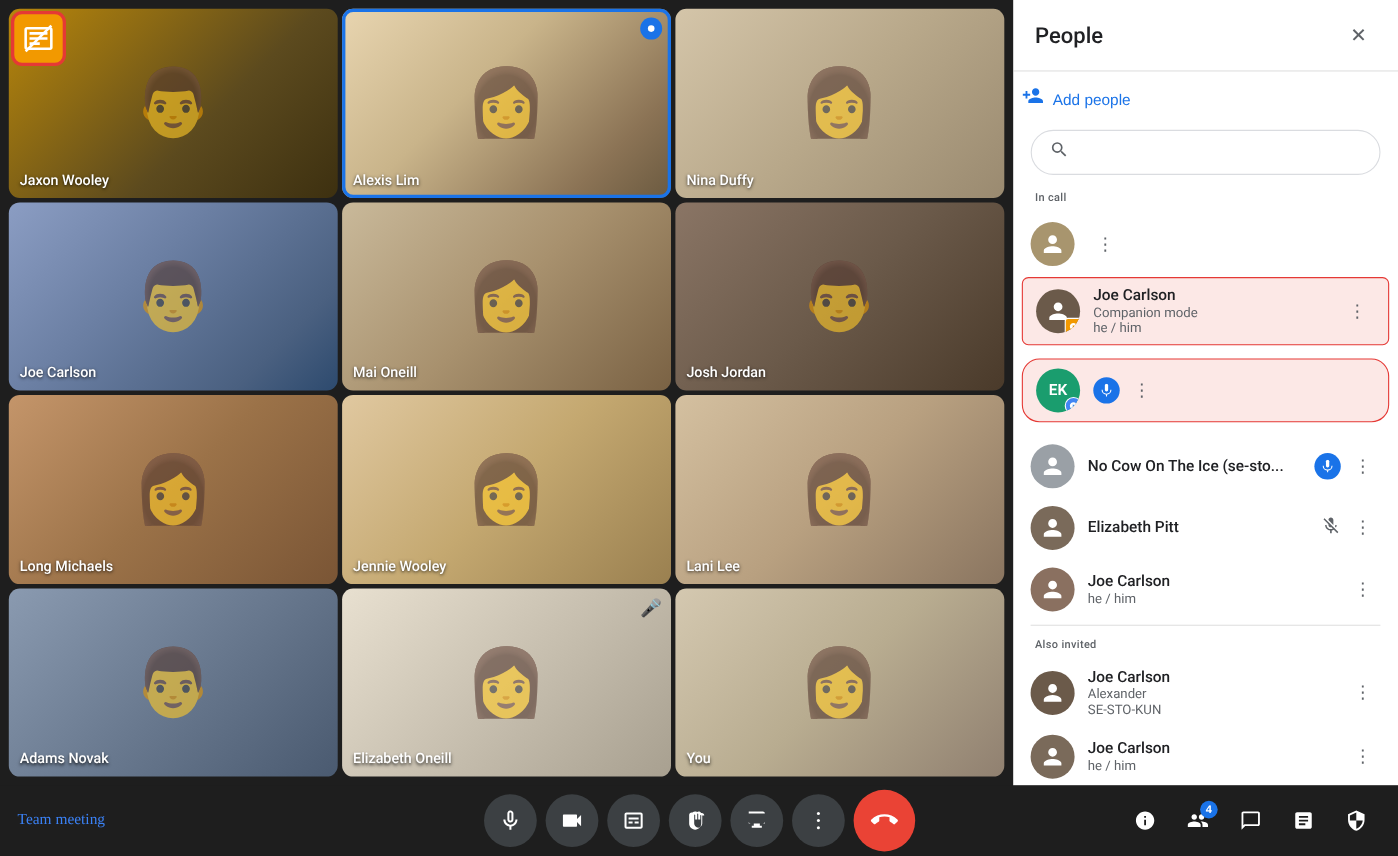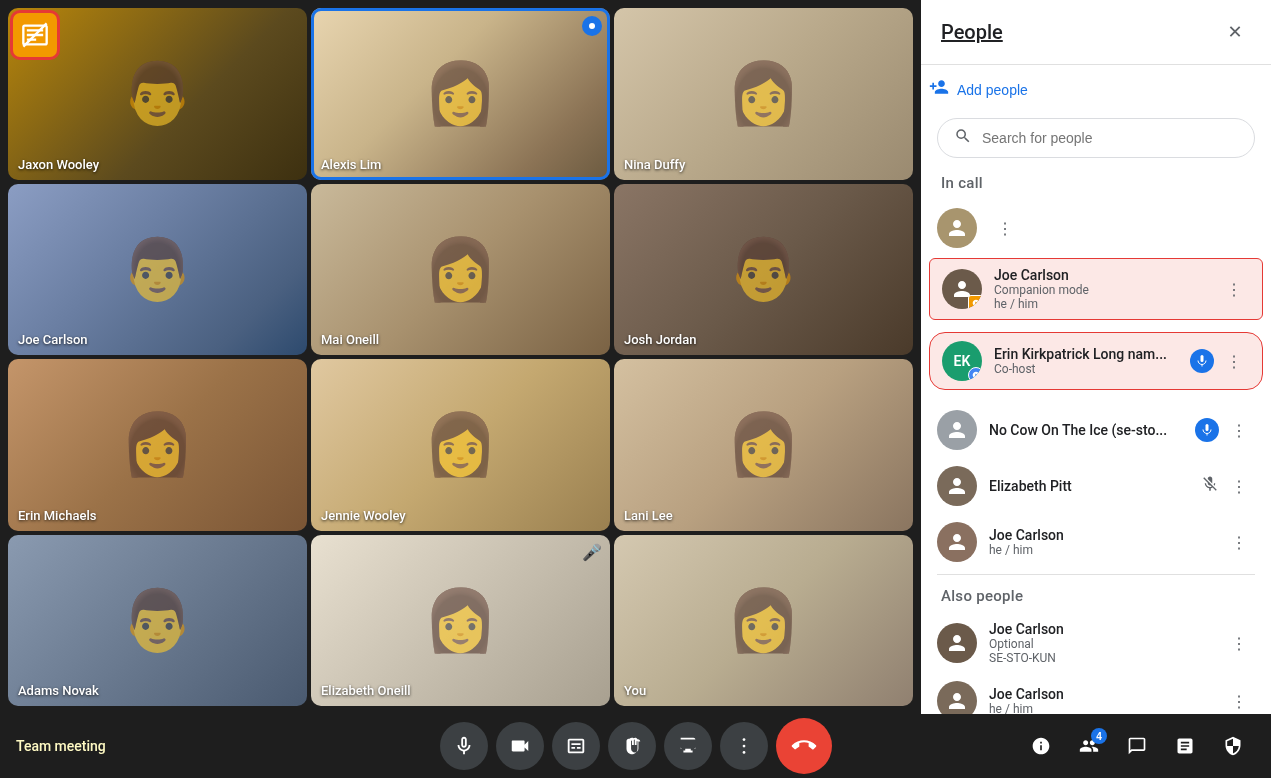--- a/index.html
+++ b/index.html
@@ -140,21 +140,20 @@
       align-items: center;
       justify-content: space-between;
       padding: 16px 20px;
       border-bottom: 1px solid #e0e0e0;
     }
 
     .panel-title {
       font-size: 20px;
       font-weight: 500;
       color: #202124;
-      text-decoration: underline;
     }
 
     .close-btn {
       width: 32px;
       height: 32px;
       border-radius: 50%;
       border: none;
       background: transparent;
       cursor: pointer;
       display: flex;
@@ -196,21 +195,21 @@
       background: transparent;
     }
 
     .search-icon {
       color: #5f6368;
       font-size: 18px;
     }
 
     .section-label {
       padding: 4px 20px 8px;
-      font-size: 15px;
+      font-size: 10px;
       font-weight: 500;
       color: #5f6368;
       letter-spacing: 0.3px;
     }
 
     .people-list {
       overflow-y: auto;
       flex: 1;
     }
 
@@ -360,23 +359,24 @@
       flex-shrink: 0;
     }
 
     .toolbar-left {
       display: flex;
       align-items: center;
       gap: 8px;
     }
 
     .meeting-title {
-      color: #fef9c3;
+      color: #3b82f6;
       font-size: 14px;
       font-weight: 500;
+      font-family: Liberation Serif, serif;
     }
 
     .toolbar-center {
       display: flex;
       align-items: center;
       gap: 8px;
       position: absolute;
       left: 50%;
       transform: translateX(-50%);
     }
@@ -490,21 +490,21 @@
         <span class="name-label">Mai Oneill</span>
       </div>
 
       <div class="video-tile bg-josh">
         <div class="person-shape">👨</div>
         <span class="name-label">Josh Jordan</span>
       </div>
 
       <div class="video-tile bg-rosa">
         <div class="person-shape">👩</div>
-        <span class="name-label">Erin Michaels</span>
+        <span class="name-label">Long Michaels</span>
       </div>
 
       <div class="video-tile bg-jennie">
         <div class="person-shape">👩</div>
         <span class="name-label">Jennie Wooley</span>
       </div>
 
       <div class="video-tile bg-lani">
         <div class="person-shape">👩</div>
         <span class="name-label">Lani Lee</span>
@@ -544,21 +544,20 @@
       </span>
       <span>Add people</span>
     </button>
 
     <div class="search-bar">
       <span class="search-icon">
         <svg width="18" height="18" viewBox="0 0 24 24" fill="#5f6368">
             <path d="M15.5 14h-.79l-.28-.27A6.471 6.471 0 0 0 16 9.5 6.5 6.5 0 1 0 9.5 16c1.61 0 3.09-.59 4.23-1.57l.27.28v.79l5 4.99L20.49 19l-4.99-5zm-6 0C7.01 14 5 11.99 5 9.5S7.01 5 9.5 5 14 7.01 14 9.5 11.99 14 9.5 14z"></path>
           </svg>
       </span>
-      <input type="text" placeholder="Search for people" style="">
     </div>
 
     <div class="people-list">
 
       <div class="section-label">In call</div>
 
       <div class="person-item">
         <div class="avatar amy">
           <svg width="24" height="24" viewBox="0 0 24 24" fill="white">
               <path d="M12 12c2.21 0 4-1.79 4-4s-1.79-4-4-4-4 1.79-4 4 1.79 4 4 4zm0 2c-2.67 0-8 1.34-8 4v2h16v-2c0-2.66-5.33-4-8-4z"></path>
@@ -592,24 +591,20 @@
 
       <div class="person-item highlighted" style="background:#fce8e6; border:1.5px solid #e53935; border-radius:16px; margin: 12px 8px;">
         <div class="avatar erin" style="position:relative; font-size:14px; font-weight:600; background:#1a9d6e;">
           EK
           <div class="ek-badge">
             <svg width="8" height="8" viewBox="0 0 24 24" fill="white">
                 <path d="M12 2C6.48 2 2 6.48 2 12s4.48 10 10 10 10-4.48 10-10S17.52 2 12 2zm-2 14.5v-9l6 4.5-6 4.5z"></path>
               </svg>
           </div>
         </div>
-        <div class="person-info">
-          <div class="person-name">Erin Kirkpatrick Long nam...</div>
-          <div class="person-sub">Co-host</div>
-        </div>
         <div class="person-actions">
           <div class="mic-icon-blue">
             <svg width="10" height="12" viewBox="0 0 10 12" fill="white">
                 <rect x="3.5" y="0" width="3" height="7" rx="1.5"></rect>
                 <path d="M1 5.5c0 2.2 1.8 4 4 4s4-1.8 4-4" stroke="white" stroke-width="1" fill="none"></path>
                 <line x1="5" y1="9.5" x2="5" y2="11.5" stroke="white" stroke-width="1"></line>
               </svg>
           </div>
           <button class="action-icon">⋮</button>
         </div>
@@ -665,31 +660,31 @@
           <div class="person-name">Joe Carlson</div>
           <div class="person-sub">he / him</div>
         </div>
         <div class="person-actions">
           <button class="action-icon">⋮</button>
         </div>
       </div>
 
       <div class="divider"></div>
 
-      <div class="section-label" style="margin-top:8px;">Also people</div>
+      <div class="section-label" style="margin-top:8px;">Also invited</div>
 
       <div class="person-item">
         <div class="avatar joe3">
           <svg width="24" height="24" viewBox="0 0 24 24" fill="white">
               <path d="M12 12c2.21 0 4-1.79 4-4s-1.79-4-4-4-4 1.79-4 4 1.79 4 4 4zm0 2c-2.67 0-8 1.34-8 4v2h16v-2c0-2.66-5.33-4-8-4z"></path>
             </svg>
         </div>
         <div class="person-info">
           <div class="person-name">Joe Carlson</div>
-          <div class="person-sub">Optional</div>
+          <div class="person-sub">Alexander</div>
           <div class="person-sub">SE-STO-KUN</div>
         </div>
         <div class="person-actions">
           <button class="action-icon">⋮</button>
         </div>
       </div>
 
       <div class="person-item">
         <div class="avatar joe4">
           <svg width="24" height="24" viewBox="0 0 24 24" fill="white">

